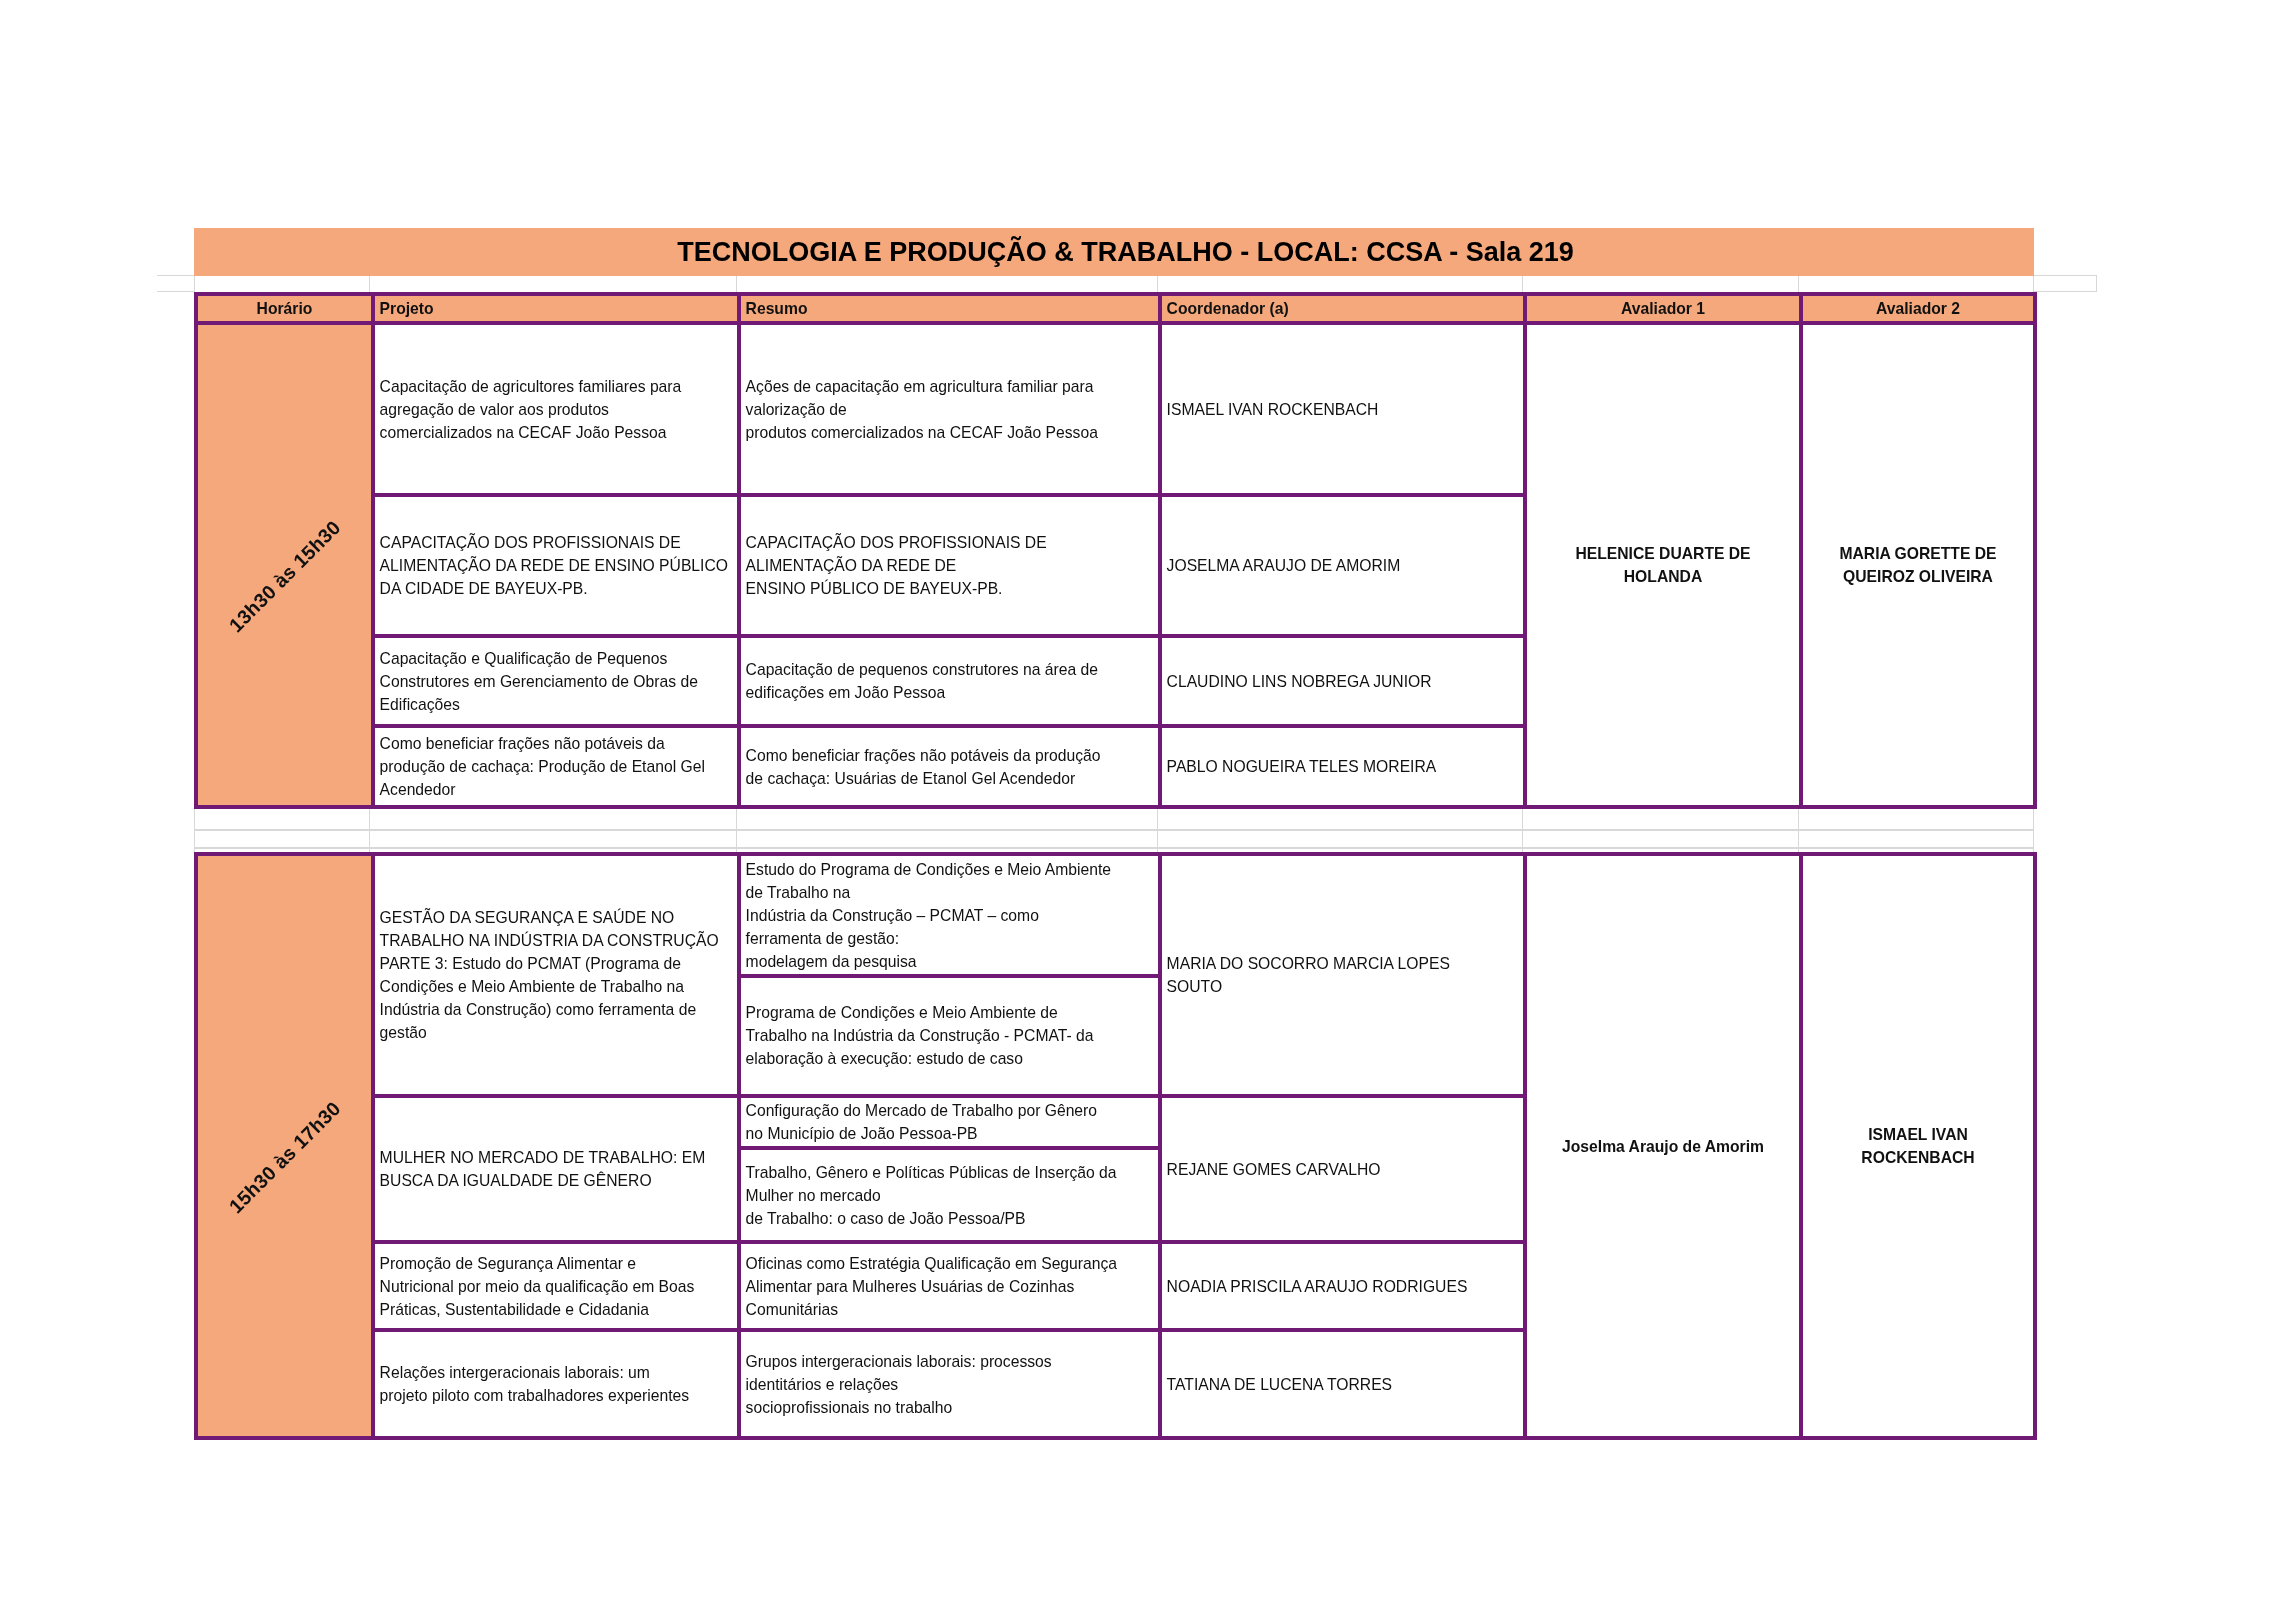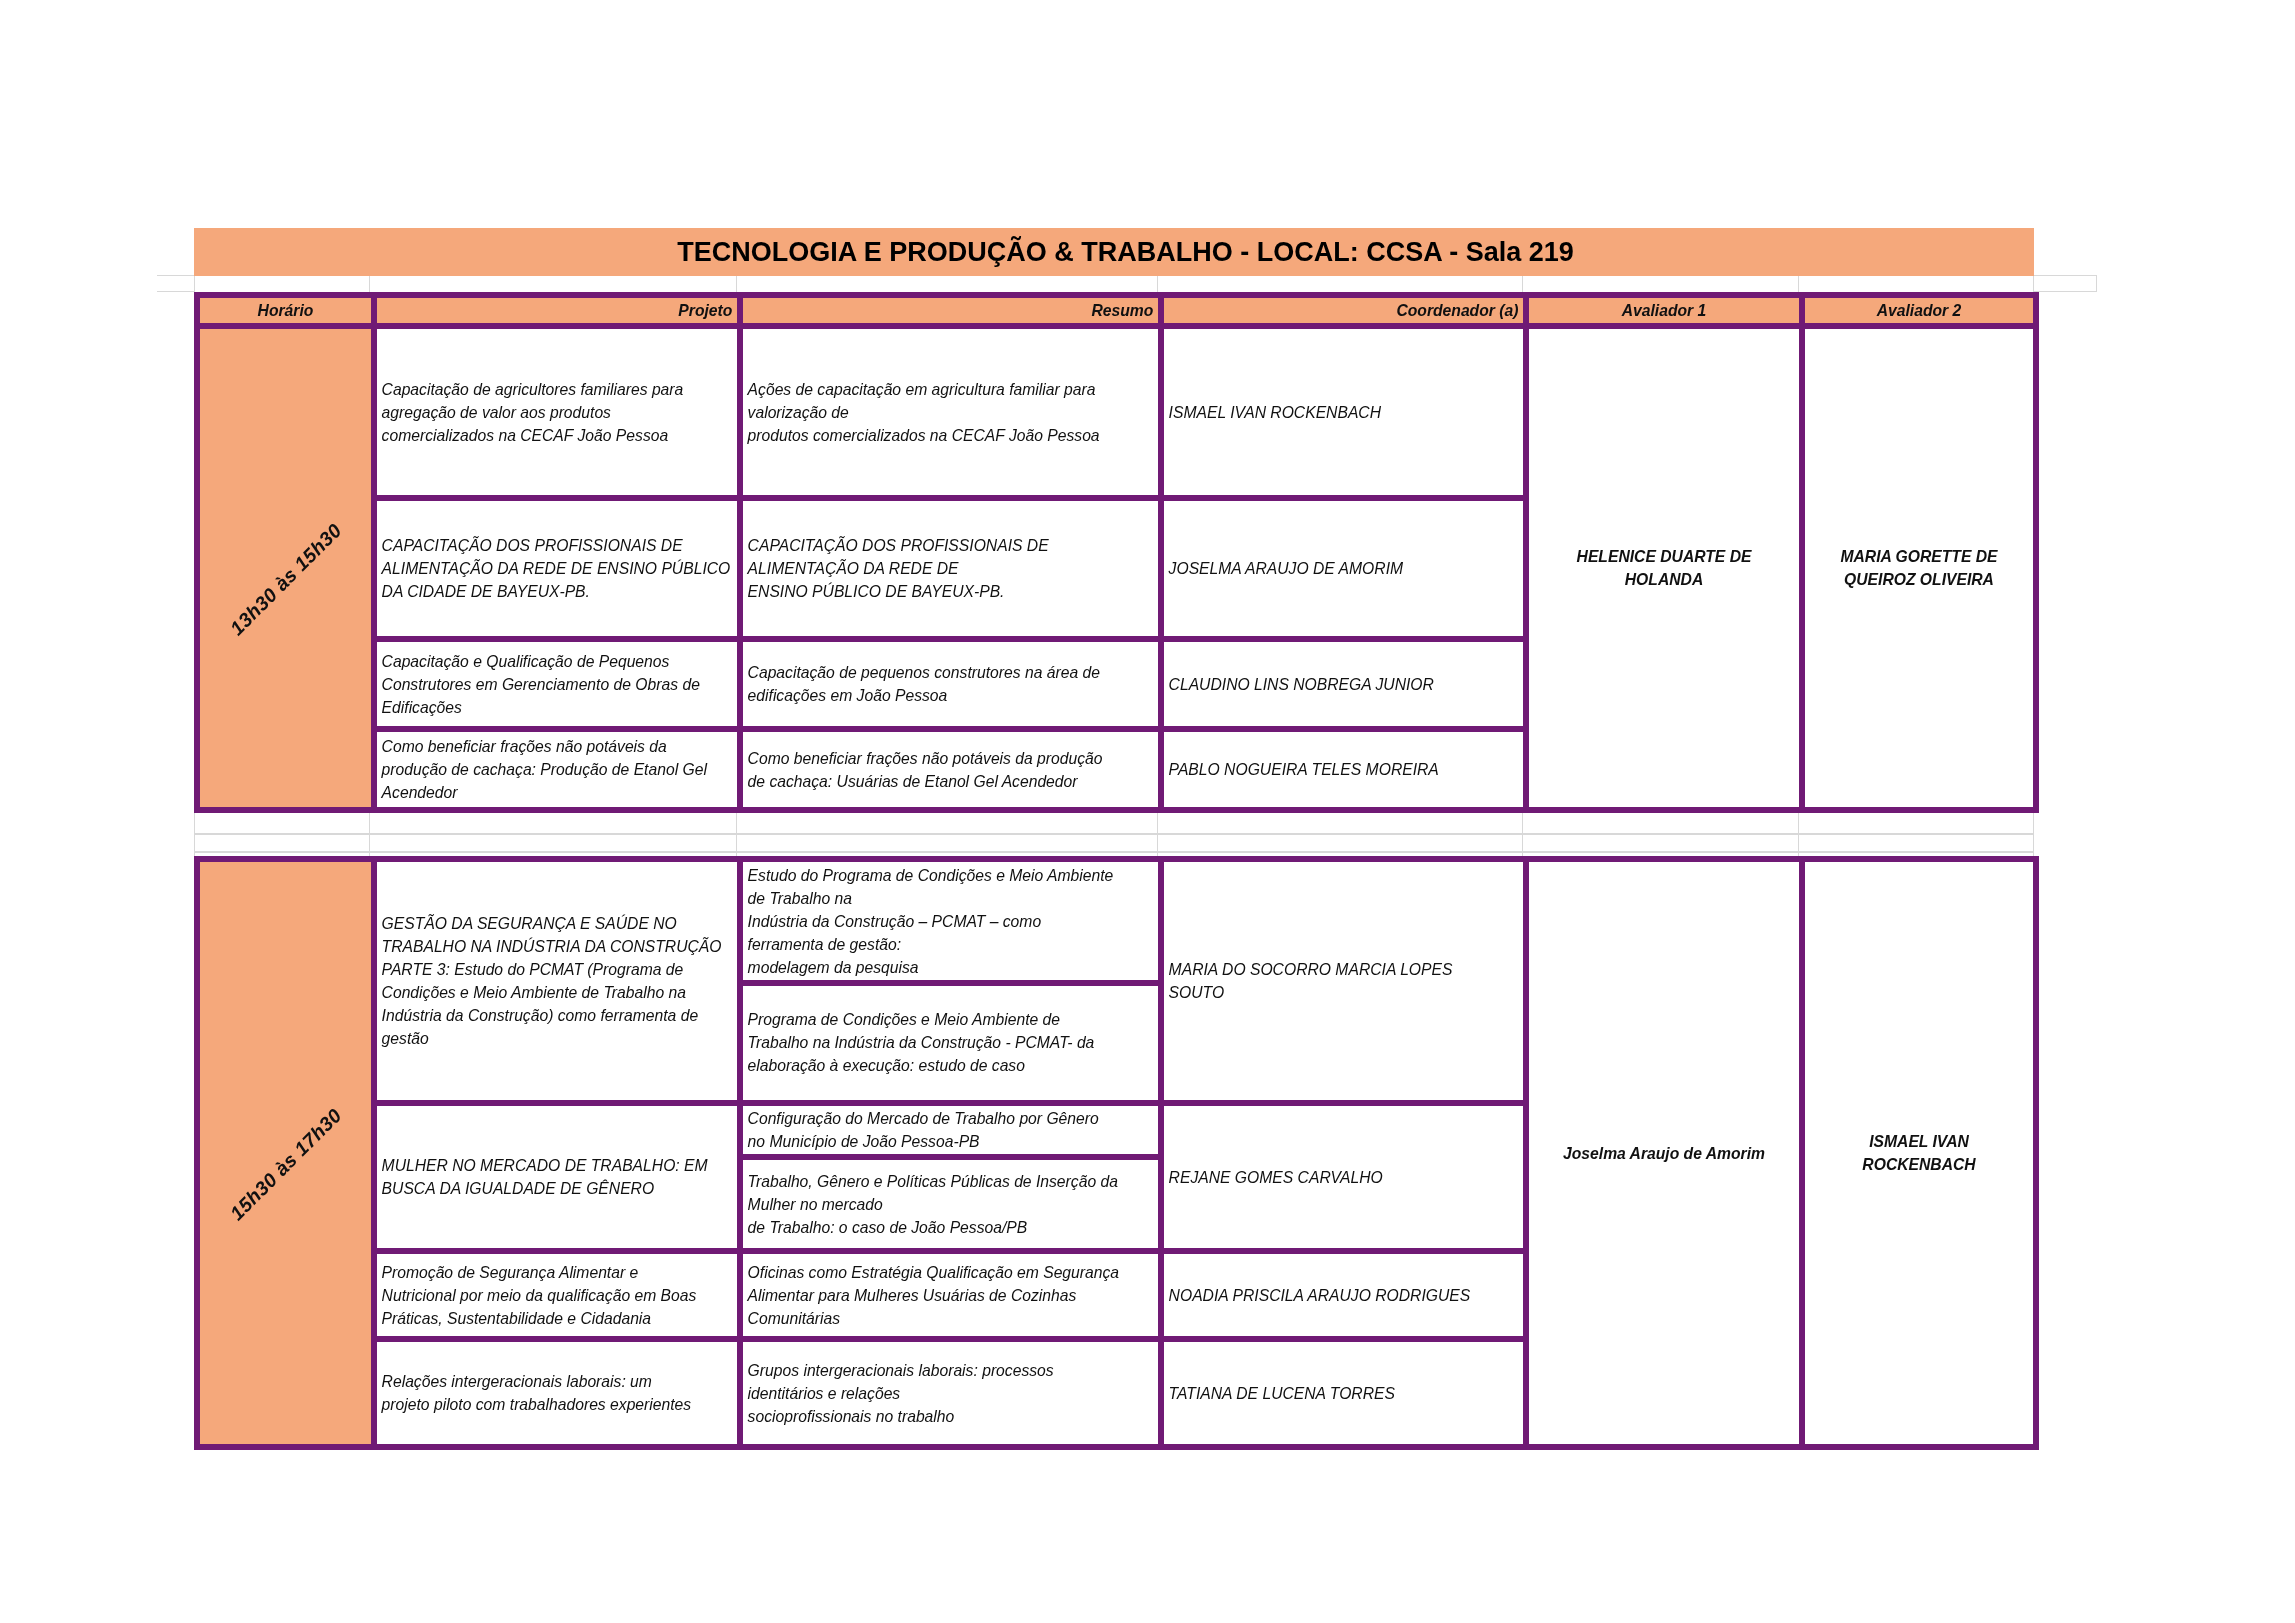--- a/index.html
+++ b/index.html
@@ -36,39 +36,38 @@
   .gap .h{position:absolute;left:0;right:0;height:1.3px;background:#d8d8d8;}
   .stub{position:absolute;background:transparent;border:1.3px solid #d8d8d8;border-left:none;}
   .stub-left{border-right:none;border-top:1.3px solid #d8d8d8;}
   
   table.tbl{
     border-collapse:collapse;
     table-layout:fixed;
     width:1840px;
   }
   table.tbl td, table.tbl th{
-    border:6px solid #701a75;
+    border:4px solid #701a75;
     padding:1.3px 4.6px;
     vertical-align:middle;
     overflow:hidden;
     font-size:15.7px;
     line-height:23px;
     white-space:pre-line;
     word-wrap:break-word;
-    font-style:italic;
   }
   th.hdr{
     background:#F5A87B;
     font-size:17px;
     font-weight:bold;
     line-height:19.6px;
     white-space:nowrap;
     padding:2.6px 4.6px;
   }
-  th.hdr-left{text-align:right;}
+  th.hdr-left{text-align:left;}
   th.hdr-center{text-align:center;}
   td.horario{
     background:#F5A87B;
     text-align:center;
   }
   .rot{
     display:inline-block;
     transform:rotate(-45deg);
     font-size:19.6px;
     font-weight:600;

